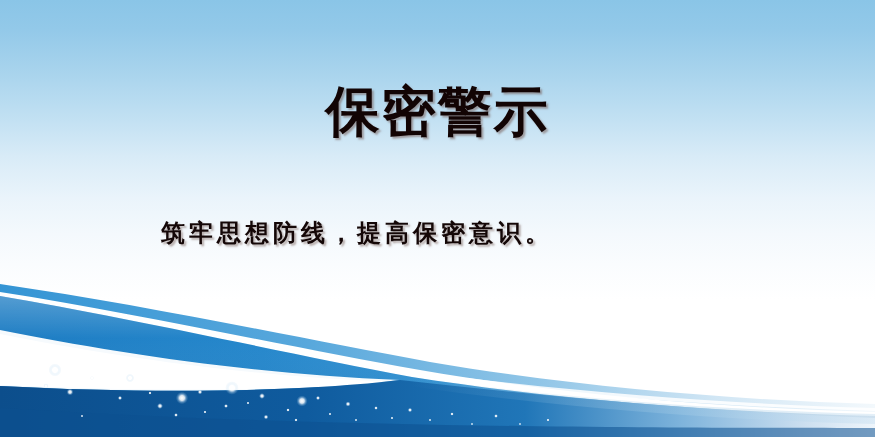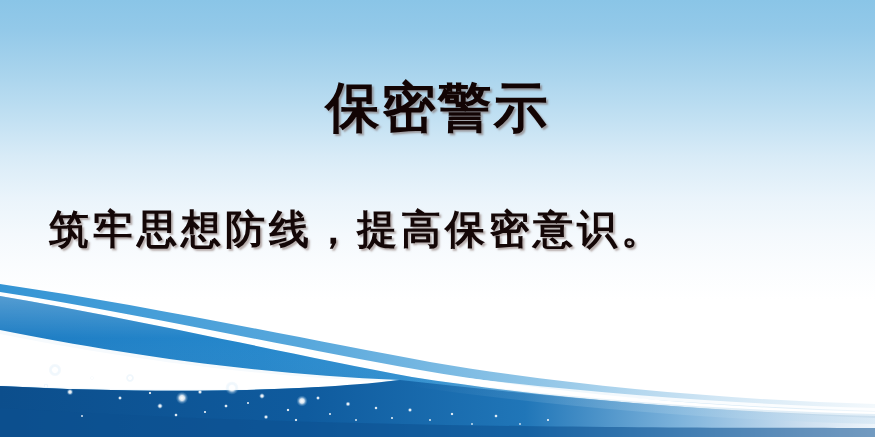--- a/index.html
+++ b/index.html
@@ -10,21 +10,20 @@
   body {
     font-family: "DejaVu Sans", "Liberation Sans", sans-serif;
   }
 
   #poster {
     position: relative;
     width: 875px;
     height: 437px;
     overflow: hidden;
     background: #ffffff;
-    font-family: Liberation Mono, monospace;
   }
 
   
   .sky {
     position: absolute;
     left: 0; top: 0;
     width: 875px;
     height: 300px;
     background: linear-gradient(to bottom,
         #8ac5e7 0%,
@@ -61,21 +60,21 @@
     text-shadow: 2px 2px 2px rgba(120, 95, 90, 0.55);
     white-space: nowrap;
   }
 
   .subtitle {
     position: absolute;
     left: 0;
     top: 211px;
     width: 714px;
     text-align: center;
-    font-size: 40px;
+    font-size: 24px;
     line-height: 44px;
     font-weight: bold;
     color: #140707;
     letter-spacing: 4px;
     text-shadow: 2px 2px 2px rgba(120, 95, 90, 0.50);
     white-space: nowrap;
   }
 
   
   .waves {

